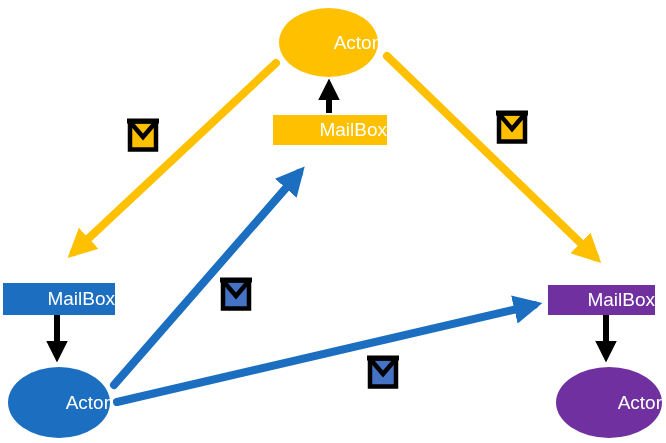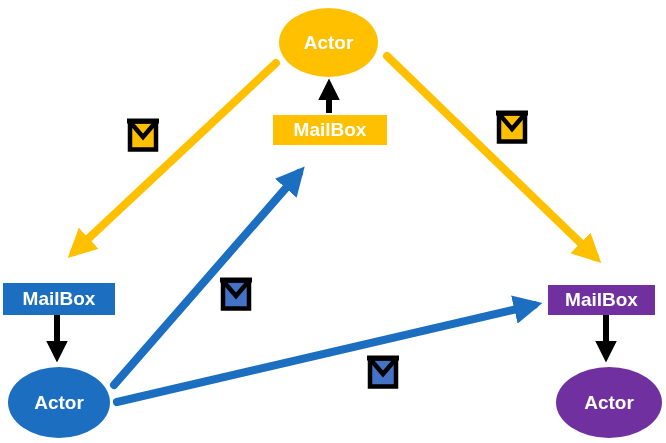--- a/index.html
+++ b/index.html
@@ -1,21 +1,21 @@
 <!DOCTYPE html>
 <html style="--gold: #FFC000; --blue: #1B6EC0; --purple: #7030A0; --envelope-blue: #4472C4; --black: #000000; --label-text: #FFFFFF; --background: #FFFFFF;"><head>
 <meta charset="utf-8">
 <style>
   html,body{margin:0;padding:0;background:#fff;}
   body{width:666px;height:443px;position:relative;overflow:hidden;
        font-family:"Liberation Sans","DejaVu Sans",sans-serif;}
   .stage{position:absolute;inset:0;width:666px;height:443px;}
   svg.wires{position:absolute;left:0;top:0;z-index:1;}
-  .node{position:absolute;z-index:2;display:flex;align-items:center;justify-content:center;
-        font-weight:bold;font-size:19px;color:var(--label-text);}
+  .node{position:absolute;z-index:2;display:flex;align-items:center;justify-content:flex-end;
+        font-weight:normal;font-size:19px;color:var(--label-text);}
   .ellipse{border-radius:50%;}
   .gold-bg{background:var(--gold);}
   .blue-bg{background:var(--blue);}
   .purple-bg{background:var(--purple);}
 
   
   #actor-top    {left:279px;top:8px;  width:99px; height:69px;}
   #mailbox-top  {left:273px;top:115px;width:114px;height:30px;}
   #mailbox-left {left:3px;  top:283px;width:112px;height:32px;}
   #actor-left   {left:8px;  top:367px;width:102px;height:71px;}

